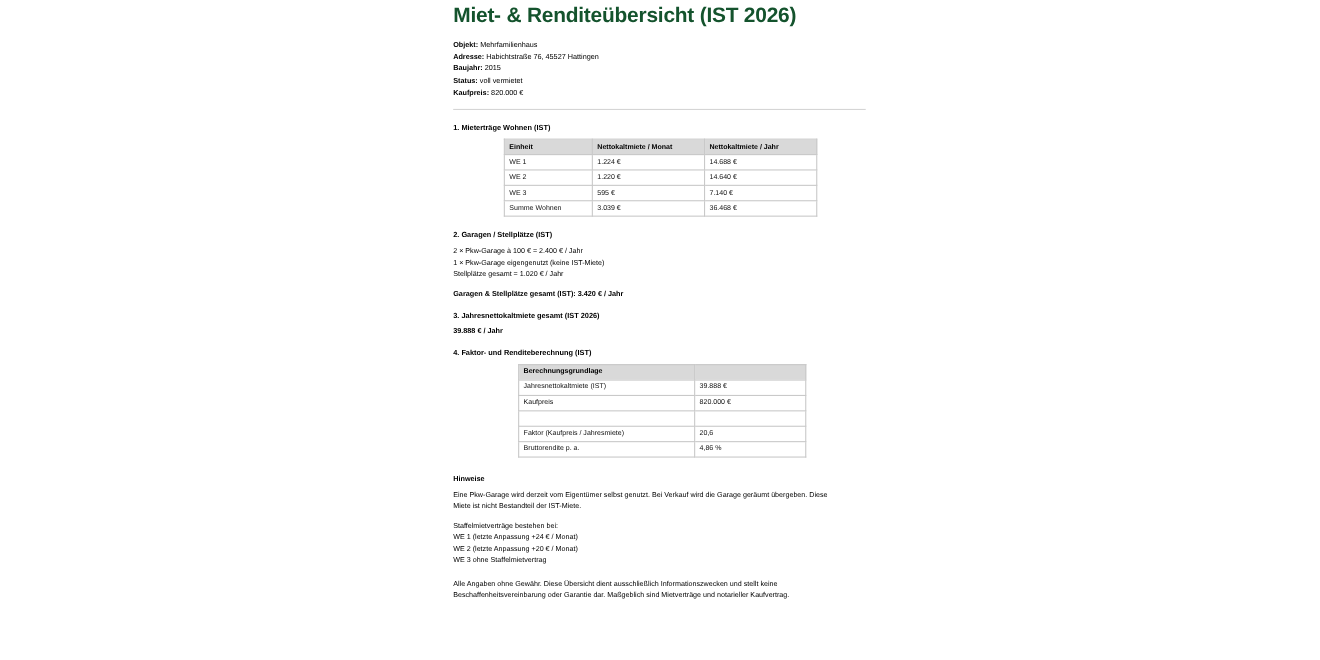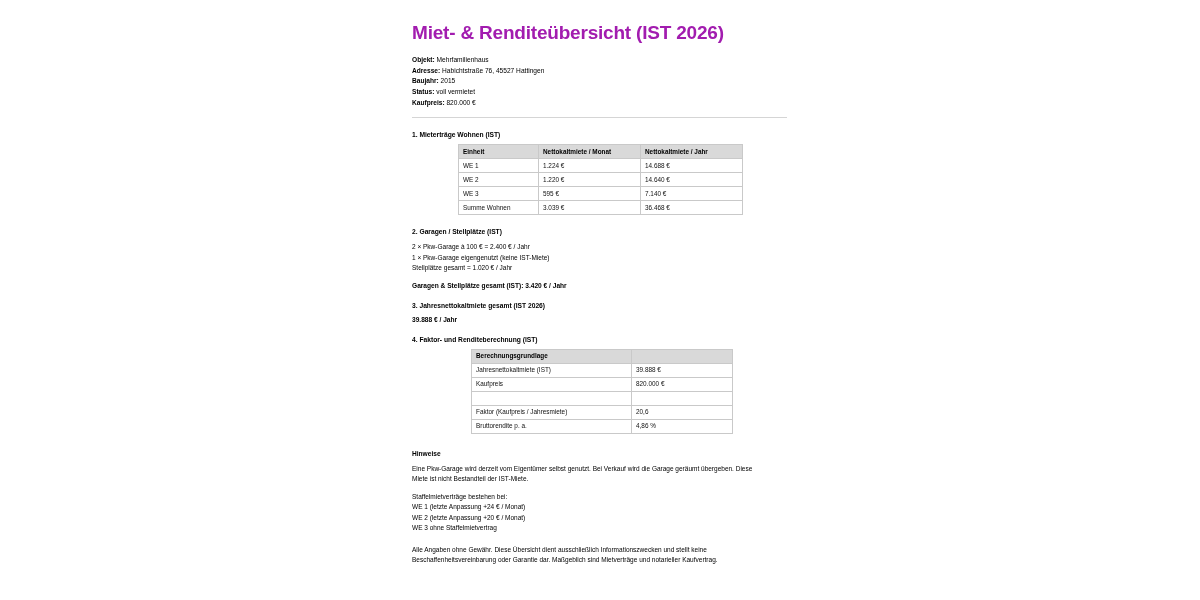--- a/index.html
+++ b/index.html
@@ -22,23 +22,23 @@
     left: 412px;
     top: 0;
     width: 378px;
   }
 
   .doc-title {
     font-size: 19px;
     font-weight: bold;
     letter-spacing: -0.2px;
     margin: 0;
-    padding-top: 22px;
+    padding-top: 4px;
     line-height: 1.15;
-    color: #a21caf;
+    color: #14532d;
   }
 
   .meta {
     margin-top: 11px;
     font-size: 6.6px;
     line-height: 1.62;
   }
   .meta .row {
     white-space: nowrap;
   }

